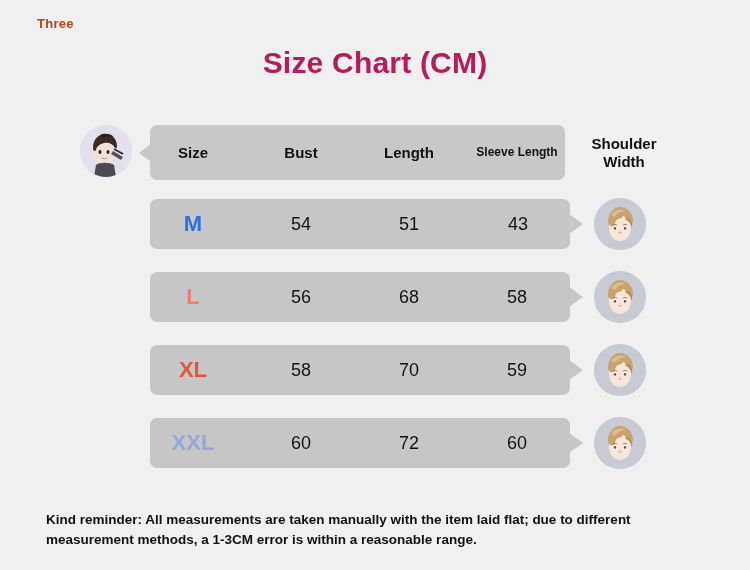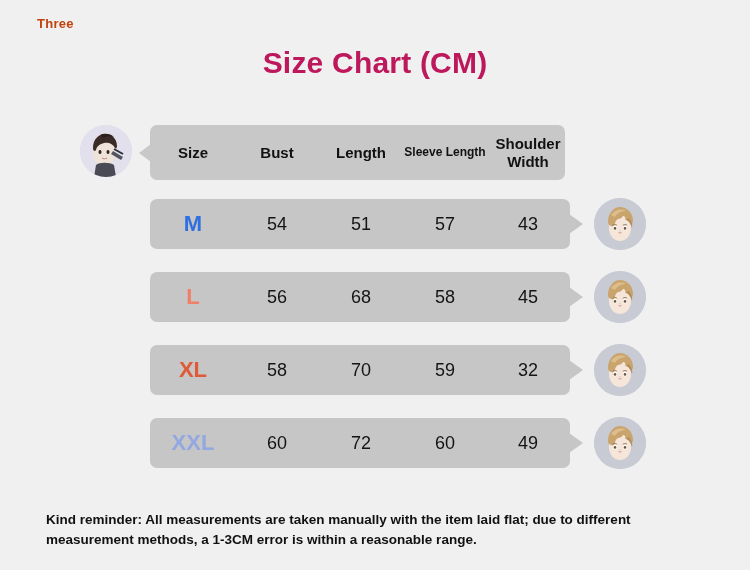--- a/index.html
+++ b/index.html
@@ -67,20 +67,21 @@
   
   .bar {
     position:absolute;
     left:150px;
     width:420px;
     height:50px;
     background:#c6c6c6;
     border-radius:7px;
     display:flex;
     align-items:center;
+    gap:24px;
   }
   .bar.header {
     height:55px;
     background:#c8c8c8;
     width:415px;
   }
 
   
   .tail {
     position:absolute;
@@ -178,21 +179,20 @@
     </div>
   </div>
 
   <div id="rows-host">
       <div class="row-wrap">
     <div class="bar data">
       <span class="tail right-tail"></span>
       <div class="cell c-size" style="color:#2f6fe0">M</div>
       <div class="cell c-bust">54</div>
       <div class="cell c-length">51</div>
-      <div class="cell c-sleeve">57</div>
       <div class="cell c-shoulder">43</div>
     </div>
     <div class="avatar right">
   <svg viewBox="0 0 52 52" xmlns="http://www.w3.org/2000/svg">
     <circle cx="26" cy="26" r="26" fill="#c9cbd4"></circle>
     <ellipse cx="26" cy="30" rx="11" ry="13" fill="#f6e6da"></ellipse>
     <path d="M14 24c0-9 6-15 12-15s13 5 13 14c0 3-2 4-3 2-1-3-3-4-5-3 1-2 0-4-2-4-1 2-3 3-5 3-2 1-3 3-3 5-1 2-2 3-4 2-2-1-3-2-3-4z" fill="#c9a46c"></path>
     <path d="M17 17c3-5 10-7 15-4-4 0-9 2-11 6z" fill="#ddbd8c"></path>
     <path d="M34 20c3 2 5 6 4 10-1-4-3-7-6-8z" fill="#b08d5a"></path>
     <ellipse cx="21" cy="30" rx="2" ry="2.6" fill="#fff"></ellipse>

